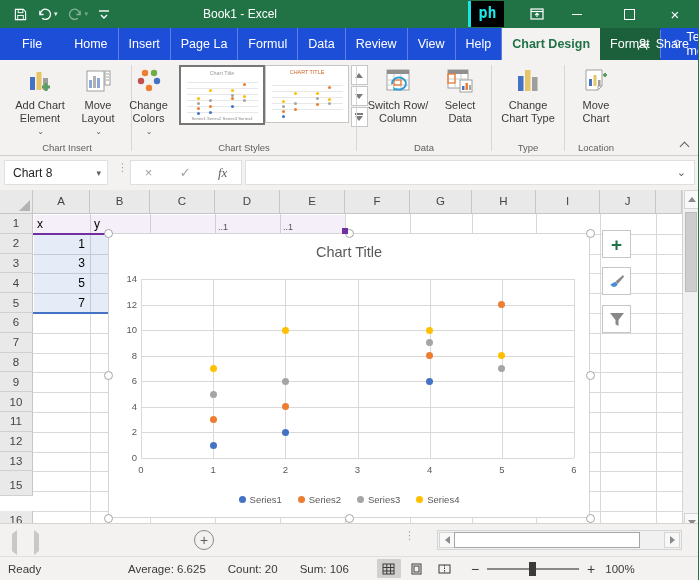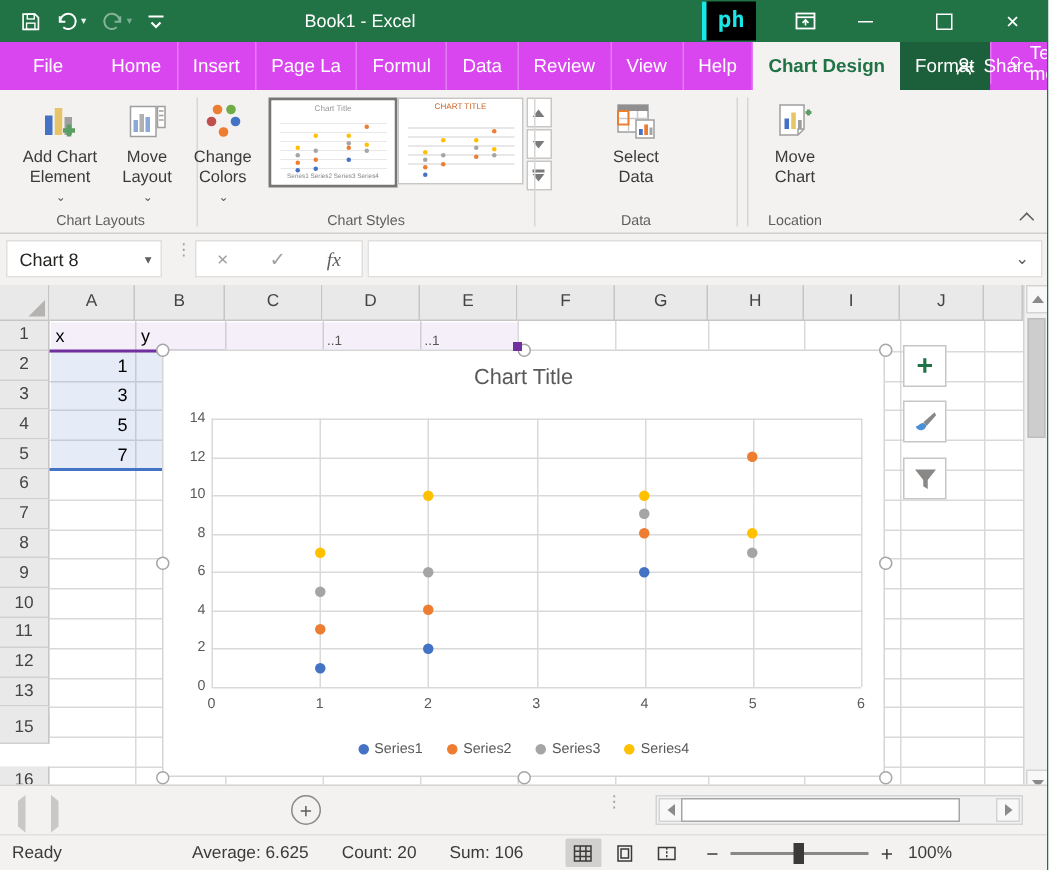--- a/index.html
+++ b/index.html
@@ -17,21 +17,21 @@
              text-align:center;font-size:12px;color:#fff;}
   .logo{position:absolute;left:468px;top:1px;width:36px;height:26px;background:#000;
         color:#19e7e7;font-weight:bold;font-size:15px;text-align:center;line-height:25px;
         font-family:"DejaVu Sans Mono",monospace;border-left:3px solid #19e7e7;box-sizing:border-box;}
   .winbtn{position:absolute;top:0;width:34px;height:28px;display:flex;align-items:center;justify-content:center;color:#fff;}
   .wb-min{left:560px;} .wb-max{left:612px;} .wb-close{left:658px;font-size:15px;} .wb-ribbon{left:520px;}
   .maxbox{width:9px;height:9px;border:1px solid #fff;}
   .minline{width:10px;height:1px;background:#fff;}
 
   
-  .tabrow{position:absolute;left:0;top:28px;width:699px;height:32px;background:#d946ef;display:flex;align-items:flex-start;}
+  .tabrow{position:absolute;left:0;top:28px;width:699px;height:32px;background:#1d4ed8;display:flex;align-items:center;}
   .tabs{display:flex;align-items:stretch;padding-left:8px;}
   .tab{color:#fff;font-size:12.5px;line-height:32px;padding:0 10px;white-space:nowrap;
        border-right:1px solid rgba(255,255,255,.28);}
   .tab.first{padding:0 14px;border-right:none;margin-right:8px;}
   .tab.selected{background:#f3f2f1;color:#217346;border-right:none;font-weight:bold;}
   .tab.contextual{background:#1c5f3b;border-right:none;}
   .tellme{display:flex;align-items:center;gap:6px;color:#fff;font-size:12.5px;padding:0 12px;border-left:1px solid rgba(255,255,255,.28);}
   .share{position:absolute;right:10px;top:0;height:32px;display:flex;align-items:center;gap:5px;color:#fff;font-size:12.5px;}
 
   
@@ -256,21 +256,21 @@
               <rect x="20" y="3" width="5" height="14" fill="#fff" stroke="#9e9e9e"></rect>
               <line x1="21" y1="6" x2="24" y2="6" stroke="#9e9e9e"></line>
               <line x1="21" y1="9" x2="24" y2="9" stroke="#9e9e9e"></line>
               <line x1="21" y1="12" x2="24" y2="12" stroke="#9e9e9e"></line>
             </svg>
           </span>
           <span>Move Layout</span>
           <span class="caret2">⌄</span>
         </div>
       </div>
-      <div class="glabel">Chart Layouts</div>
+      <div class="glabel">Chart Insert</div>
     </div>
     <div class="rdiv"></div>
 
     <div class="rgroup" style="width:218px">
       <div class="gbody">
         <div class="bigbtn" style="width:56px">
           <span class="bicon">
             <svg width="26" height="26" viewBox="0 0 26 26">
               <circle cx="9" cy="5" r="3.2" fill="#ed7d31"></circle>
               <circle cx="18" cy="5" r="3.2" fill="#70ad47"></circle>
@@ -309,20 +309,36 @@
             </div>
           </div>
         </div>
       </div>
       <div class="glabel">Chart Styles</div>
     </div>
     <div class="rdiv"></div>
 
     <div class="rgroup" style="width:128px">
       <div class="gbody">
+        <div class="bigbtn" style="width:70px">
+          <span class="bicon">
+            <svg width="28" height="26" viewBox="0 0 28 26">
+              <rect x="3" y="2" width="22" height="20" fill="#fff" stroke="#9e9e9e"></rect>
+              <rect x="3" y="2" width="22" height="4" fill="#8f8f8f"></rect>
+              <line x1="10" y1="6" x2="10" y2="22" stroke="#c9c9c9"></line>
+              <line x1="17" y1="6" x2="17" y2="22" stroke="#c9c9c9"></line>
+              <line x1="3" y1="12" x2="25" y2="12" stroke="#c9c9c9"></line>
+              <line x1="3" y1="17" x2="25" y2="17" stroke="#c9c9c9"></line>
+              <rect x="10" y="12" width="7" height="5" fill="none" stroke="#ed7d31" stroke-width="1.3"></rect>
+              <path d="M8 16 a7 6 0 1 1 4 5" fill="none" stroke="#2e9bd6" stroke-width="2"></path>
+              <path d="M10 23 l3 -2 l-4 -2 z" fill="#2e9bd6"></path>
+            </svg>
+          </span>
+          <span>Switch Row/ Column</span>
+        </div>
         <div class="bigbtn" style="width:50px">
           <span class="bicon">
             <svg width="28" height="26" viewBox="0 0 28 26">
               <rect x="2" y="2" width="20" height="18" fill="#fff" stroke="#9e9e9e"></rect>
               <rect x="2" y="2" width="20" height="4" fill="#8f8f8f"></rect>
               <line x1="9" y1="6" x2="9" y2="20" stroke="#c9c9c9"></line>
               <line x1="15" y1="6" x2="15" y2="20" stroke="#c9c9c9"></line>
               <line x1="2" y1="11" x2="22" y2="11" stroke="#c9c9c9"></line>
               <rect x="2" y="6" width="7" height="9" fill="none" stroke="#ed7d31" stroke-width="1.3"></rect>
               <rect x="14" y="12" width="12" height="12" fill="#fff" stroke="#9e9e9e"></rect>
@@ -331,20 +347,35 @@
               <rect x="23" y="17" width="2" height="5" fill="#a5a5a5"></rect>
             </svg>
           </span>
           <span>Select Data</span>
         </div>
       </div>
       <div class="glabel">Data</div>
     </div>
     <div class="rdiv"></div>
 
+    <div class="rgroup" style="width:66px">
+      <div class="gbody">
+        <div class="bigbtn" style="width:64px">
+          <span class="bicon">
+            <svg width="24" height="26" viewBox="0 0 24 26">
+              <rect x="2" y="8" width="5.5" height="15" fill="#4472c4"></rect>
+              <rect x="9" y="2" width="5.5" height="21" fill="#e8c468"></rect>
+              <rect x="16" y="9" width="5.5" height="14" fill="#9e9e9e"></rect>
+            </svg>
+          </span>
+          <span>Change Chart Type</span>
+        </div>
+      </div>
+      <div class="glabel">Type</div>
+    </div>
     <div class="rdiv"></div>
 
     <div class="rgroup" style="width:56px">
       <div class="gbody">
         <div class="bigbtn" style="width:50px">
           <span class="bicon">
             <svg width="26" height="26" viewBox="0 0 26 26">
               <path d="M3 2 h16 v16 l-4 4 h-12 z" fill="#fff" stroke="#9e9e9e"></path>
               <path d="M19 18 l-4 0 l0 4" fill="none" stroke="#9e9e9e"></path>
               <rect x="6" y="11" width="3" height="7" fill="#4472c4"></rect>

